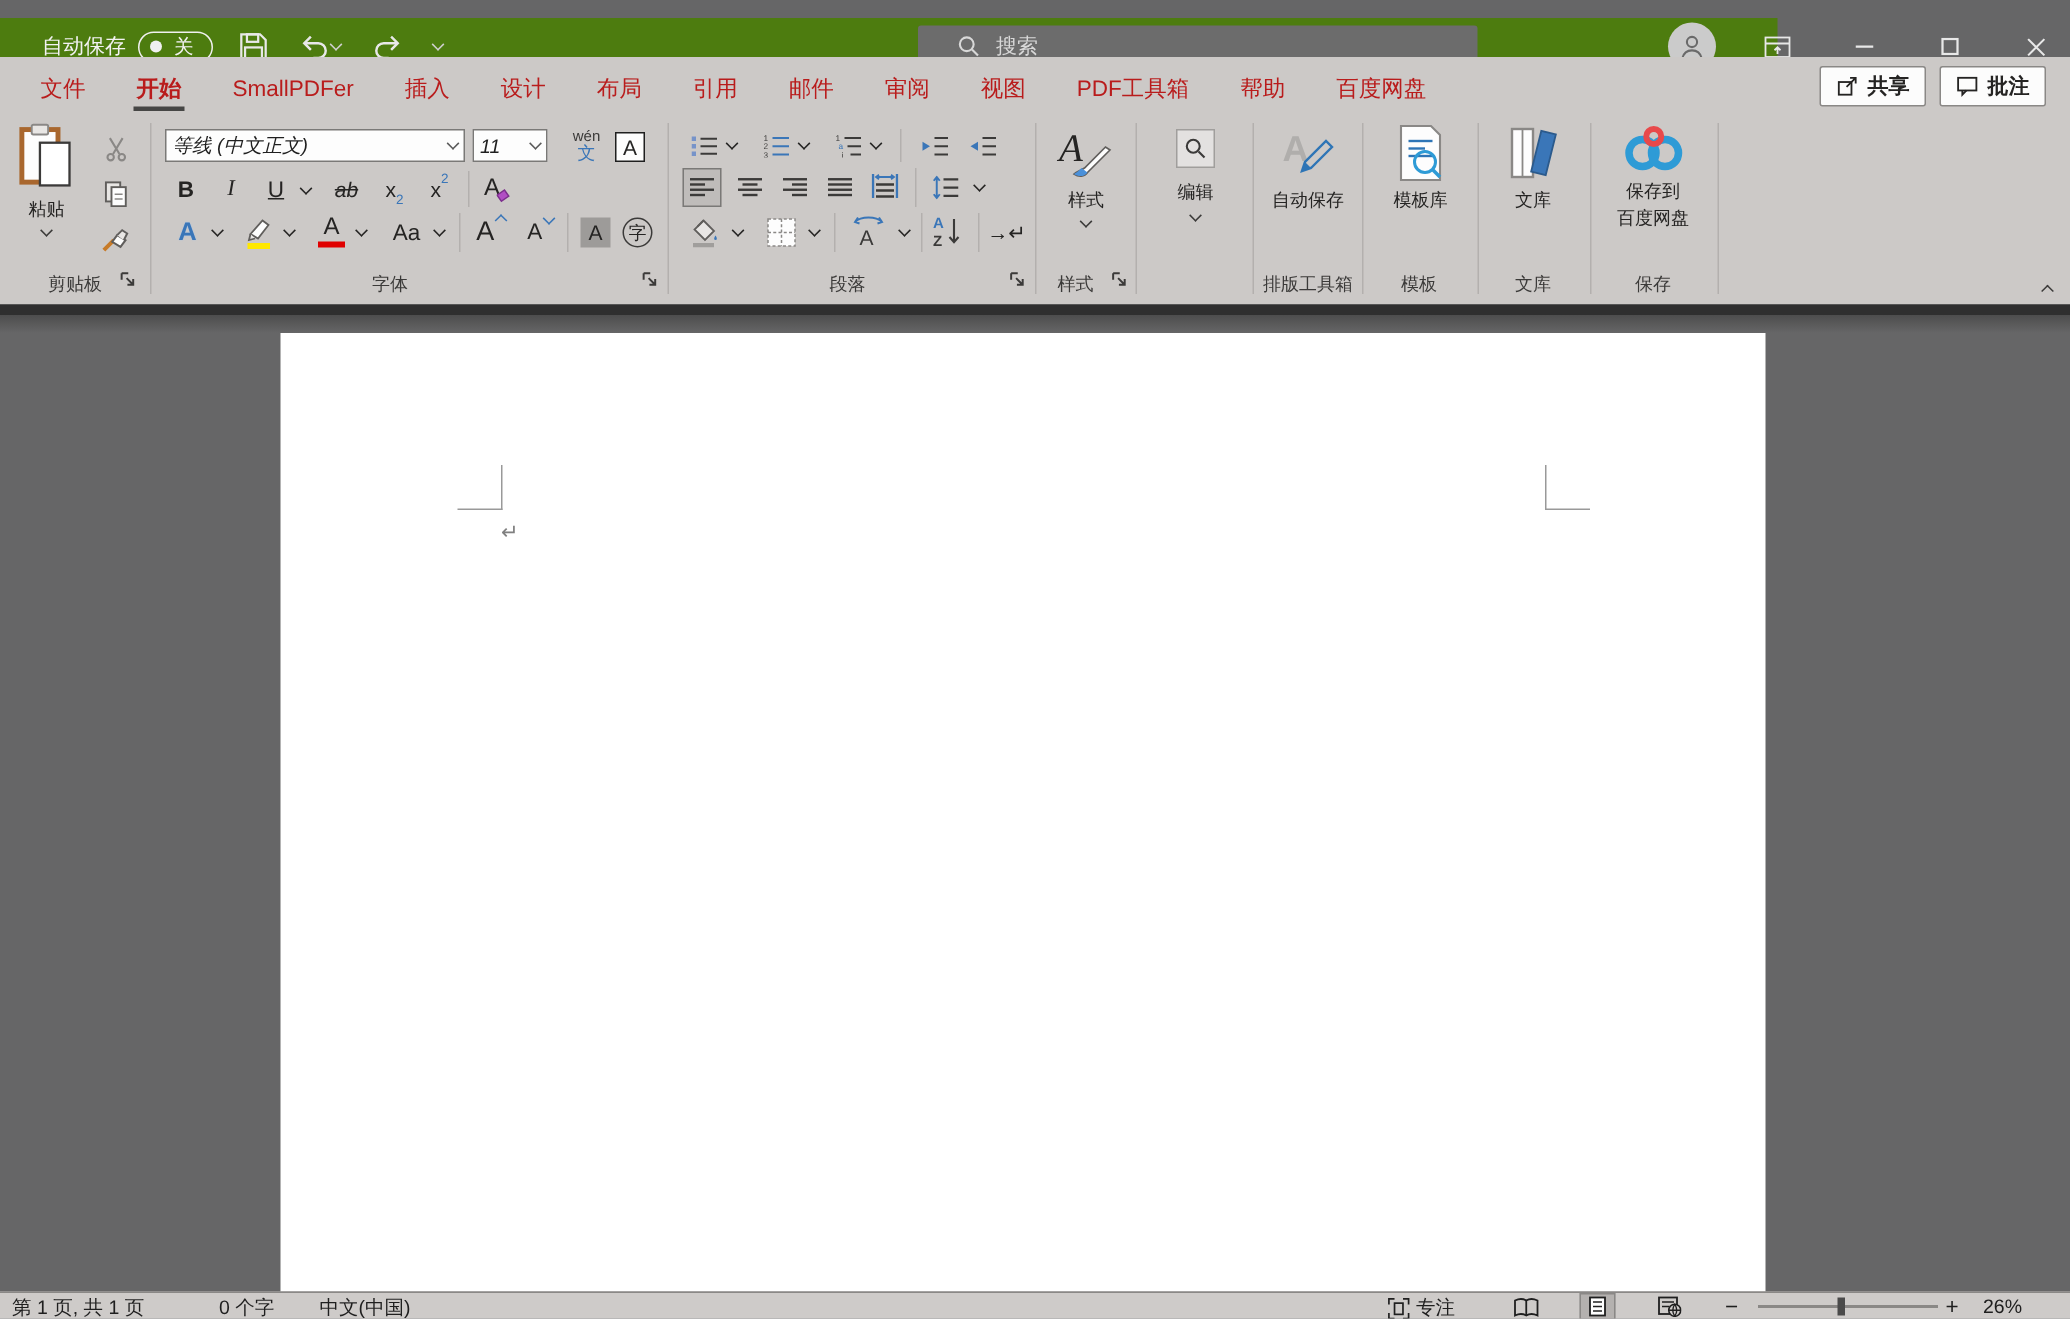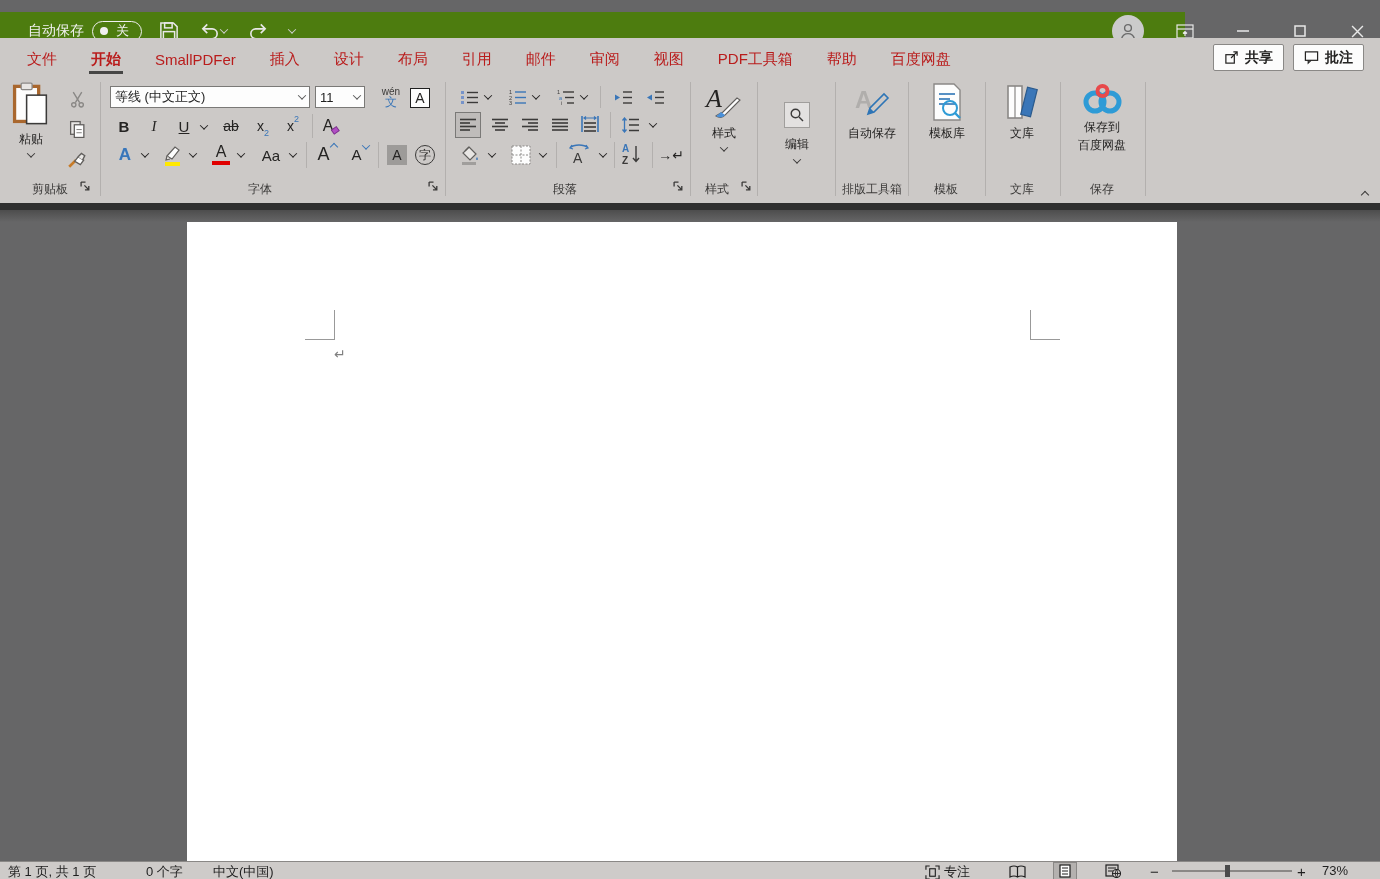--- a/index.html
+++ b/index.html
@@ -27,27 +27,27 @@
   .tab.active::after { content:""; position:absolute; left:10px; right:10px; bottom:2px; height:3px; background:#464645; }
   .tr-btn { height:27px; background:#fcfcfc; border:1px solid #8a8886; border-radius:2px; display:flex; align-items:center; gap:6px; padding:0 10px; font-size:14px; font-weight:bold; color:#252423; position:absolute; top:6px; }
 
   
   .ribbon { position:absolute; top:78px; left:0; width:1380px; height:125px; background:#ccc9c7; color:#252423; }
   .vsep { position:absolute; top:4px; height:114px; width:1px; background:#b3b0ae; }
   .grouplabel { position:absolute; top:103px; font-size:12px; color:#3b3a39; text-align:center; white-space:nowrap; }
   .launcher { position:absolute; top:103px; width:14px; height:14px; }
   .bigbtn { position:absolute; top:4px; display:flex; flex-direction:column; align-items:center; font-size:12px; color:#252423; }
   .bigbtn .lbl { margin-top:3px; white-space:nowrap; }
-  .combo { position:absolute; height:22px; background:#fdfdfd; border:1px solid #7a7977; display:flex; align-items:center; font-size:13px; color:#1f1f1f; padding:0 4px; }
+  .combo { position:absolute; height:22px; background:#fdfdfd; border:1px solid #7a7977; display:flex; align-items:center; font-size:13px; color:#1f1f1f; padding:0 4px;font-style:italic; }
   .combo .chev { margin-left:auto; color:#5a5a5a; }
   .sbtn { position:absolute; display:flex; align-items:center; justify-content:center; font-size:15px; color:#252423; }
   .glyph-b { font-weight:bold; }
   .glyph-i { font-family:"Liberation Serif", serif; font-style:italic; }
   .glyph-u { text-decoration:underline; }
-  .glyph-ab { text-decoration:line-through; font-size:14px; }
+  .glyph-ab { text-decoration:line-through; font-size:14px;font-style:italic; }
   .subsup { font-size:14px; }
   .subsup small { font-size:9px; color:#3a76b8; }
   .eff-a { color:#3a76b8; font-weight:bold; font-size:17px; text-shadow:0 0 1px #9fc0e8; }
   .shade-a { background:#9d9b99; width:20px; height:20px; display:flex; align-items:center; justify-content:center; font-size:14px; }
   .circle-char { width:20px; height:20px; border:1.3px solid #3b3a39; border-radius:50%; display:flex; align-items:center; justify-content:center; font-size:12px; }
   .selbox { background:#bfbcba; border:1px solid #7a7977; }
   .phonetic { display:flex; flex-direction:column; align-items:center; line-height:10px; }
   .phonetic .top { font-size:10px; color:#3b3a39; }
   .phonetic .bot { font-size:12px; color:#3a76b8; }
   .boxed-a { width:20px; height:20px; border:1.6px solid #1f1f1f; display:flex; align-items:center; justify-content:center; font-size:14px; background:#fdfdfd; }
@@ -105,20 +105,27 @@
           <path d="M16 6H8a4.5 4.5 0 0 0 0 9h3" fill="none" stroke="#e8e8e8" stroke-width="1.5"></path>
           <path d="M12.5 2l4 4-4 4" fill="none" stroke="#e8e8e8" stroke-width="1.5"></path>
         </svg>
     </div>
     <div class="qbtn">
       <span class="chev" style="color:#cfcfcf"></span>
     </div>
   </div>
 
 
+  <div class="search-box">
+    <svg width="16" height="16" viewBox="0 0 16 16">
+        <circle cx="6.5" cy="6.5" r="4.6" fill="none" stroke="#d8d8d8" stroke-width="1.4"></circle>
+        <line x1="10" y1="10" x2="14" y2="14" stroke="#d8d8d8" stroke-width="1.4"></line>
+      </svg>
+    <span>搜索</span>
+  </div>
 
   <div class="avatar">
     <svg width="20" height="20" viewBox="0 0 20 20">
         <circle cx="10" cy="7" r="3.4" fill="none" stroke="#6a6a6a" stroke-width="1.4"></circle>
         <path d="M3.5 18c1-4 4-5.4 6.5-5.4s5.5 1.4 6.5 5.4" fill="none" stroke="#6a6a6a" stroke-width="1.4"></path>
       </svg>
   </div>
 
   <div class="winbtn" style="left:1162px">
     <svg width="18" height="15" viewBox="0 0 18 15">
@@ -495,21 +502,21 @@
     <span class="chev" style="margin-top:4px; color:#3b3a39"></span>
   </div>
   <div class="grouplabel" style="left:695px; width:44px">样式</div>
   <div class="launcher" style="left:741px">
     <svg width="11" height="11" viewBox="0 0 10 10">
         <path d="M1 1h4M1 1v4" fill="none" stroke="#3b3a39" stroke-width="1.2"></path>
         <path d="M4 4l4 4M8 4.5V8H4.5" fill="none" stroke="#3b3a39" stroke-width="1.2"></path>
       </svg>
   </div>
 
-  <div class="bigbtn" style="left:766px; top:24px; width:62px">
+  <div class="bigbtn" style="left:766px; top:8px; width:62px">
     <span class="editbox">
       <svg width="16" height="16" viewBox="0 0 16 16">
           <circle cx="6.5" cy="6.5" r="4.3" fill="none" stroke="#3b3a39" stroke-width="1.4"></circle>
           <line x1="10" y1="10" x2="14" y2="14" stroke="#3b3a39" stroke-width="1.4"></line>
         </svg>
     </span>
     <span class="lbl" style="margin-top:8px">编辑</span>
     <span class="chev" style="margin-top:5px; color:#3b3a39"></span>
   </div>
 
@@ -606,14 +613,14 @@
         <line x1="3" y1="4" x2="11" y2="4" stroke="#1f1f1f"></line>
         <line x1="3" y1="7" x2="8" y2="7" stroke="#1f1f1f"></line>
         <circle cx="11.5" cy="9.5" r="4" fill="#cecbc9" stroke="#1f1f1f" stroke-width="1.1"></circle>
         <path d="M7.5 9.5h8M11.5 5.5c-1.6 2.4-1.6 5.6 0 8 1.6-2.4 1.6-5.6 0-8z" fill="none" stroke="#1f1f1f" stroke-width=".9"></path>
       </svg>
   </div>
   <div class="item" style="left:1150px; font-size:15px">−</div>
   <div class="zoom-track"></div>
   <div class="zoom-thumb"></div>
   <div class="item" style="left:1297px; font-size:15px">+</div>
-  <div class="item" style="left:1322px">73%</div>
+  <div class="item" style="left:1322px">26%</div>
 </div>
 
 </body></html>

